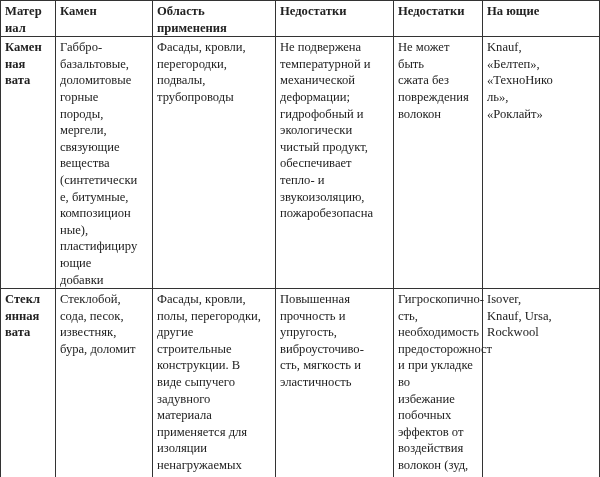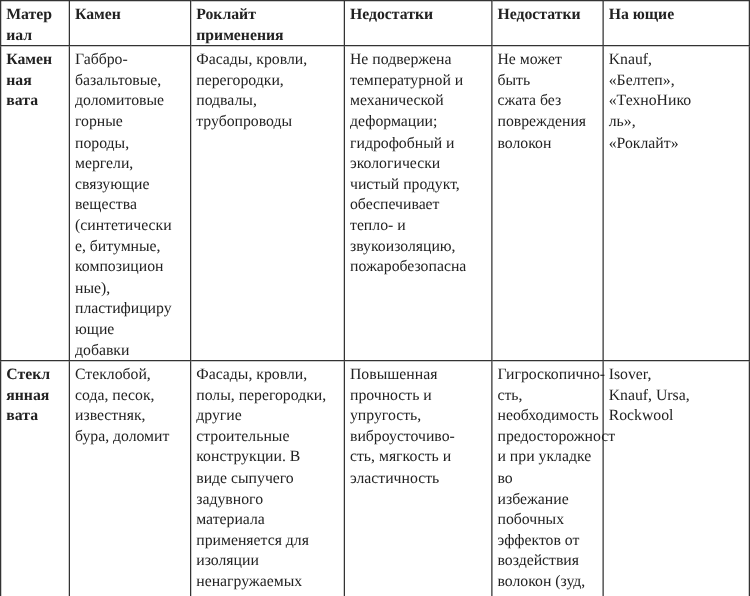--- a/index.html
+++ b/index.html
@@ -22,21 +22,21 @@
     <col style="width:123px">
     <col style="width:118px">
     <col style="width:89px">
     <col style="width:117px">
   </colgroup>
   <tbody>
       <tr>
     <th class="cell-text">Матер
 иал</th>
     <th class="cell-text">Камен</th>
-    <th class="cell-text">Роклайт
+    <th class="cell-text">Область
 применения</th>
     <th class="cell-text">Недостатки</th>
     <th class="cell-text">Недостатки</th>
     <th class="cell-text">На ющие</th>
   </tr>
   <tr class="r1">
     <td class="cell-text mat">Камен
 ная
 вата</td>
     <td class="cell-text">Габбро-

